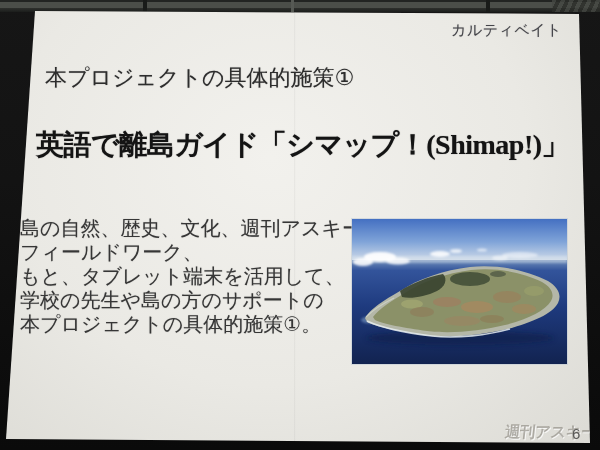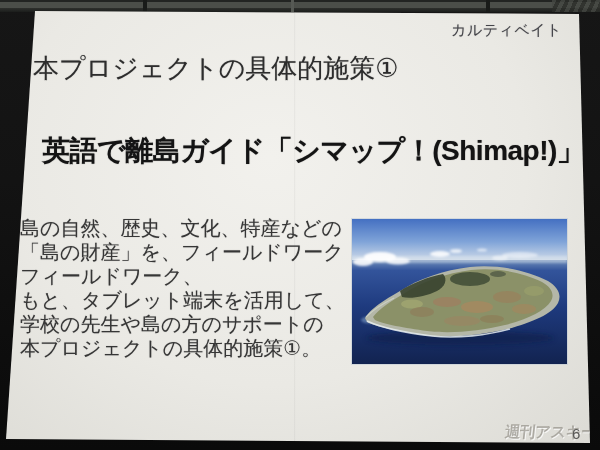--- a/index.html
+++ b/index.html
@@ -28,28 +28,29 @@
   .seam{
     position:absolute;left:294px;top:11px;width:2px;height:432px;
     background:linear-gradient(90deg,rgba(0,0,0,0.05),rgba(255,255,255,0.08));
   }
   .brand{
     position:absolute;top:21px;right:38px;
     font-size:15px;color:#45454a;letter-spacing:.5px;
     text-shadow:0 0 1px rgba(70,70,75,.35);
   }
   .slide-title{
-    position:absolute;left:33px;top:51px;margin:0;
-    font-size:26px;font-weight:400;color:#2d2d2d;white-space:nowrap;
+    position:absolute;left:33px;top:51px;margin:12px;
+    font-size:22px;font-weight:400;color:#2d2d2d;white-space:nowrap;
     text-shadow:0 0 1px rgba(45,45,45,.4);
   }
   .slide-heading{
-    position:absolute;left:36px;top:126px;margin:6px;
+    position:absolute;left:36px;top:126px;margin:0;
     font-size:28px;font-weight:700;color:#141414;white-space:nowrap;letter-spacing:-.5px;
     text-shadow:0 0 1px rgba(20,20,20,.45);
+    font-family:Liberation Serif, serif;
   }
   .body-text{
     position:absolute;left:20px;top:216px;
     font-size:20px;line-height:24px;color:#363636;
     text-shadow:0 0 1px rgba(55,55,55,.35);
   }
   .body-text .line{white-space:nowrap;}
   .photo{
     position:absolute;left:352px;top:219px;width:215px;height:145px;
     box-shadow:0 0 0 1px rgba(190,200,212,.55);
@@ -83,22 +84,21 @@
   <div class="slide">
     <div class="seam"></div>
 
     <div class="brand">カルティベイト</div>
 
     <h2 class="slide-title">本プロジェクトの具体的施策①</h2>
 
     <h1 class="slide-heading">英語で離島ガイド「シマップ！(Shimap!)」</h1>
 
     <div class="body-text">
-      <div class="line">島の自然、歴史、文化、特産などの</div>
-      <div class="line">「島の財産」を、フィールドワーク</div>
+      <div class="line">島の自然、歴史、文化、週刊アスキー</div>
       <div class="line">フィールドワーク、</div>
       <div class="line">もと、タブレット端末を活用して、</div>
       <div class="line">学校の先生や島の方のサポートの</div>
       <div class="line">本プロジェクトの具体的施策①。</div>
     </div>
 
     <div class="photo">
       <svg viewBox="0 0 215 145" width="215" height="145">
         <defs>
           <linearGradient id="sky" x1="0" y1="0" x2="0" y2="1">

